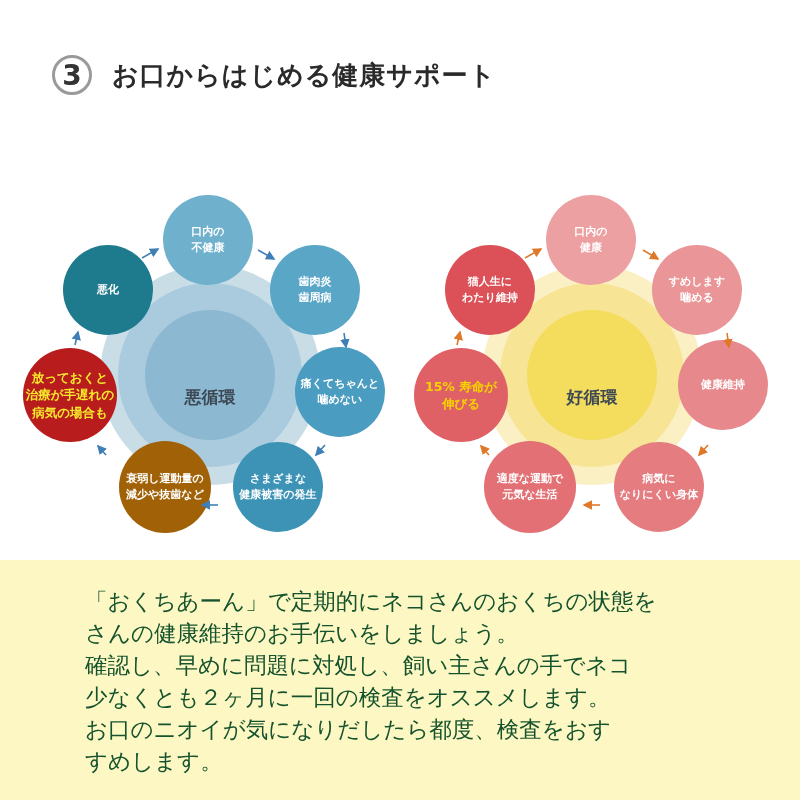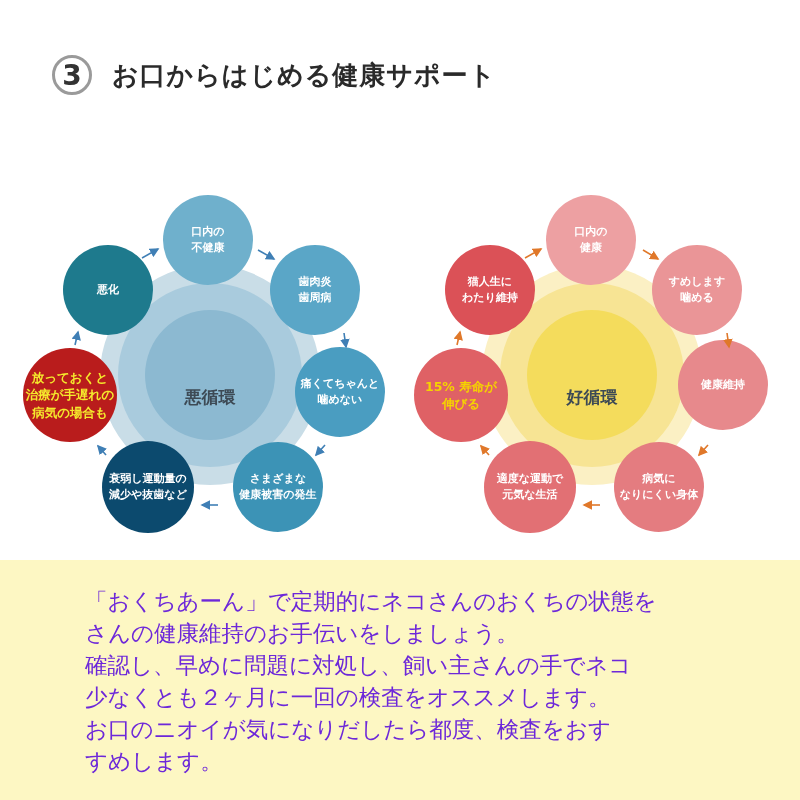--- a/index.html
+++ b/index.html
@@ -31,21 +31,21 @@
     margin-top: 22px;
   }
   svg.arrows { position: absolute; left: 0; top: 0; }
 
   .note {
     position: absolute; left: 0; top: 560px; width: 800px; height: 240px;
     background: #fdf7c3;
   }
   .note-text {
     position: absolute; left: 85px; top: 25px; width: 640px;
-    font-size: 22.5px; line-height: 32px; color: #6d28d9;
+    font-size: 22.5px; line-height: 32px; color: #14532d;
   }
   .note-text div { white-space: nowrap; }
 </style>
 </head>
 <body>
 
 <div class="header">
   <div class="num-badge">3</div>
   <div class="title">お口からはじめる健康サポート</div>
 </div>
@@ -59,21 +59,21 @@
     <div class="center-label" style="left:210px;top:375px;">悪循環</div>
 
     <div class="node" style="left:163px;top:195px;width:90px;height:90px;background:#6fb0cc;">口内の
 不健康</div>
     <div class="node" style="left:270px;top:245px;width:90px;height:90px;background:#5aa6c7;">歯肉炎
 歯周病</div>
     <div class="node" style="left:295px;top:347px;width:90px;height:90px;background:#4a9dc1;">痛くてちゃんと
 噛めない</div>
     <div class="node" style="left:233px;top:442px;width:90px;height:90px;background:#3c93b6;">さまざまな
 健康被害の発生</div>
-    <div class="node" style="left:102px;top:441px;width:92px;height:92px;background:#0c4a6e;">衰弱し運動量の
+    <div class="node" style="left:119px;top:441px;width:92px;height:92px;background:#a16207;">衰弱し運動量の
 減少や抜歯など</div>
     <div class="node highlight" style="left:23px;top:348px;width:94px;height:94px;background:#b91c1c;color:#f5e92c;">放っておくと
 治療が手遅れの
 病気の場合も</div>
     <div class="node" style="left:63px;top:245px;width:90px;height:90px;background:#1e7a8d;">悪化</div>
   </div>
 
   <div>
     <div class="ring" style="left:482px;top:265px;width:220px;height:220px;background:#fbf0c4;"></div>
     <div class="ring" style="left:500px;top:283px;width:184px;height:184px;background:#f7e494;"></div>

